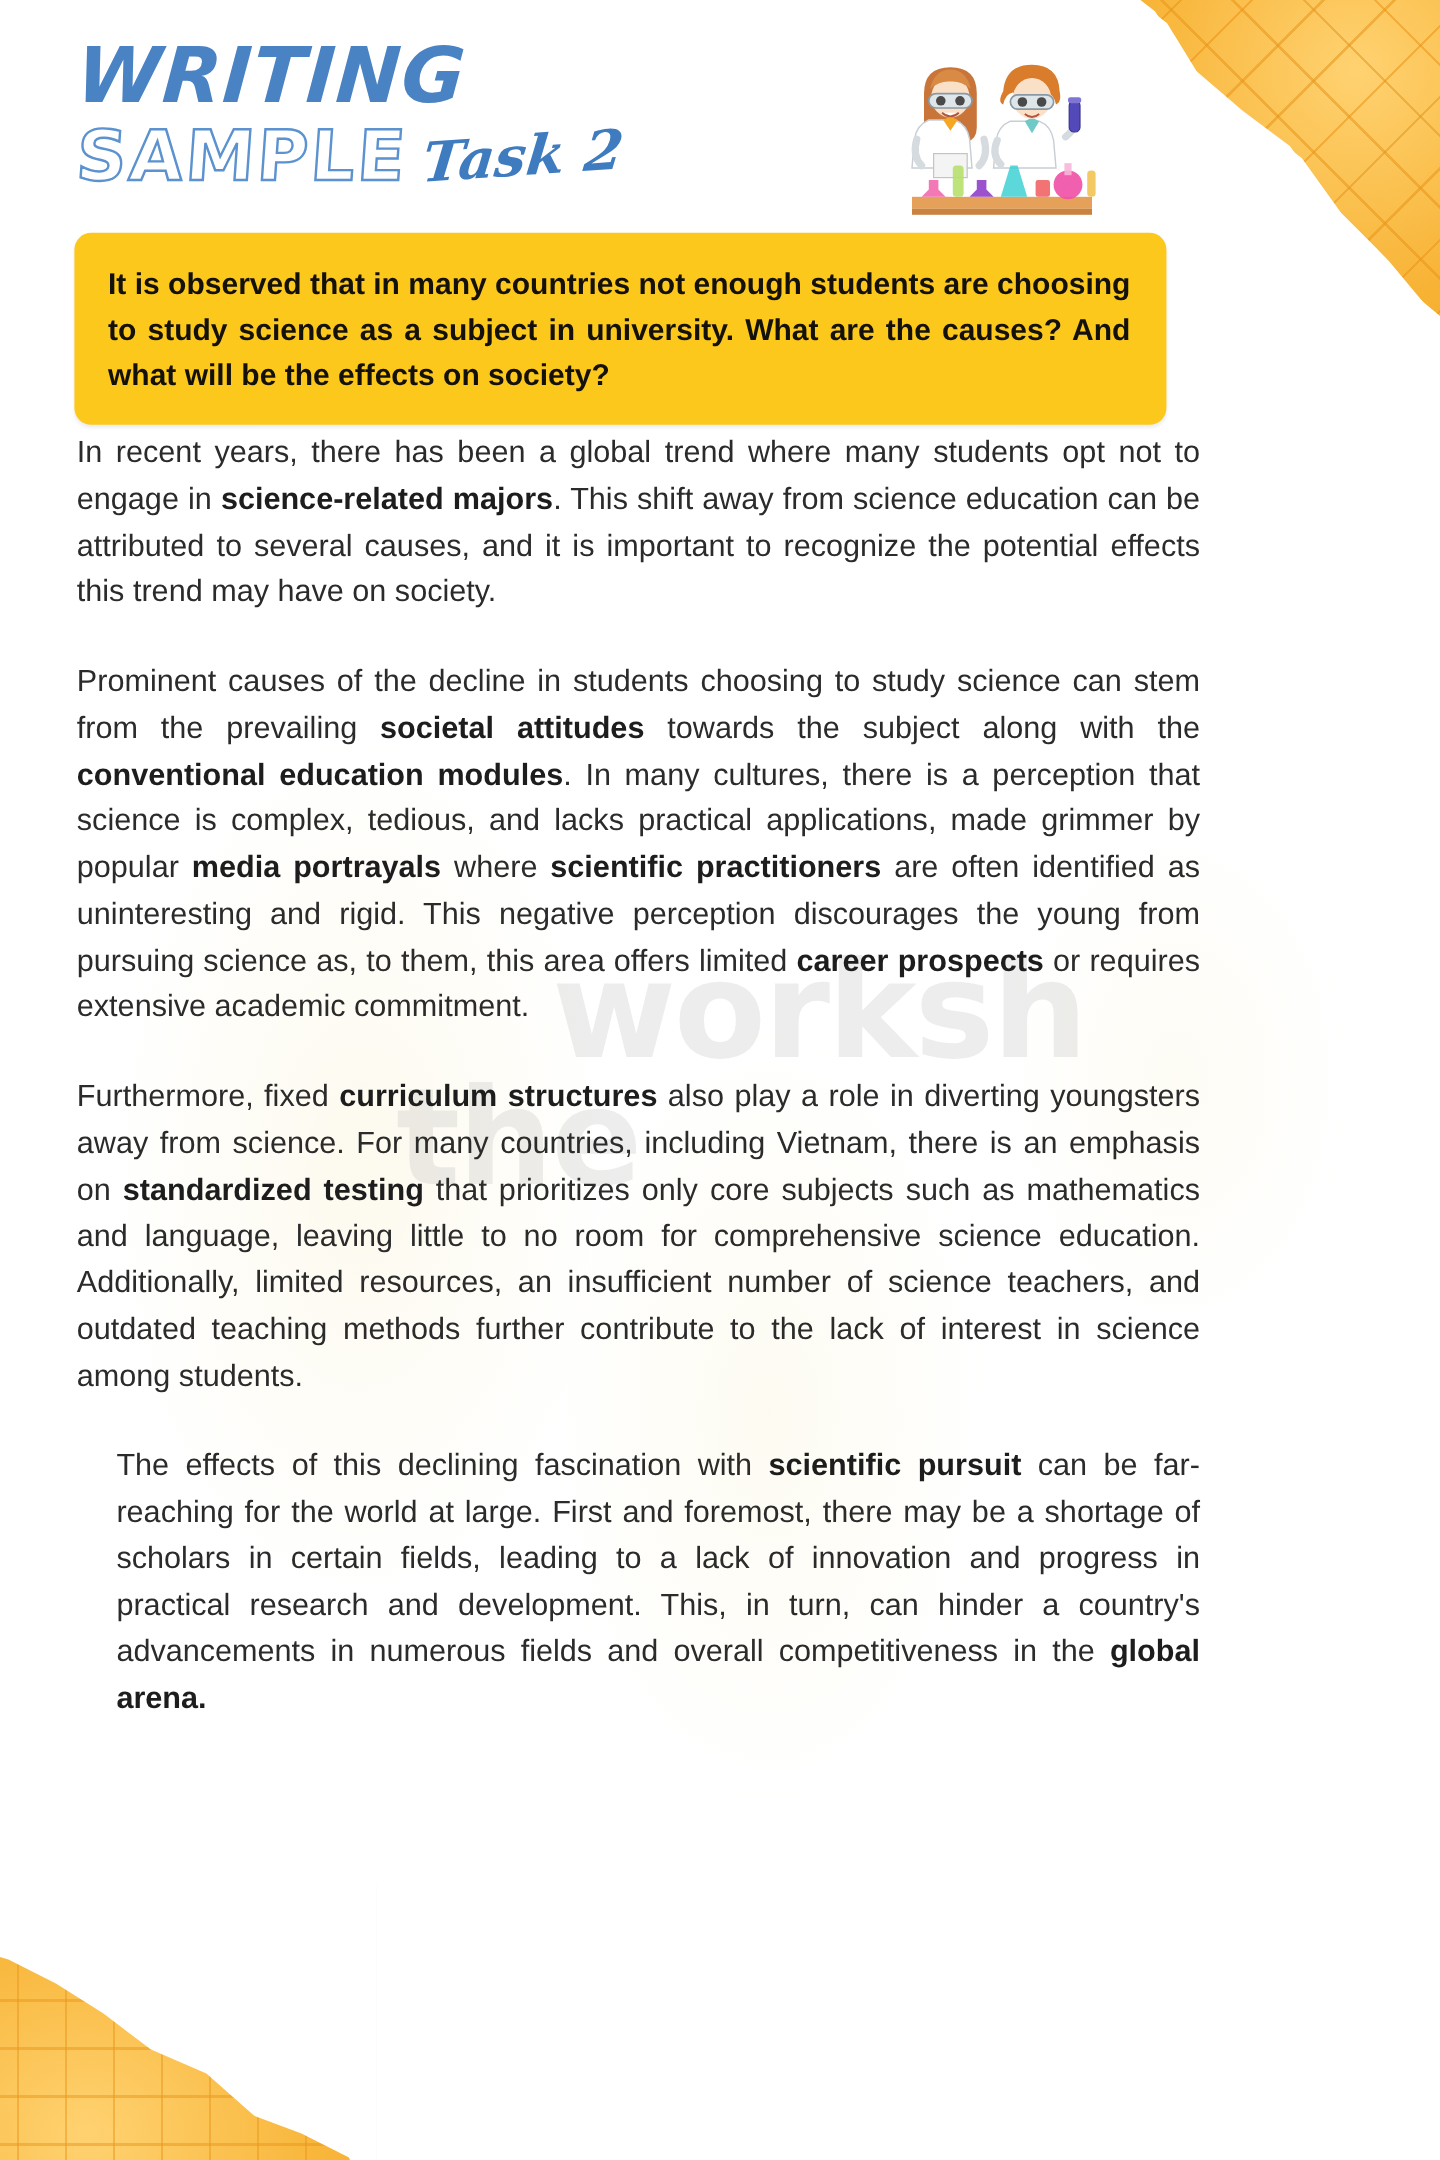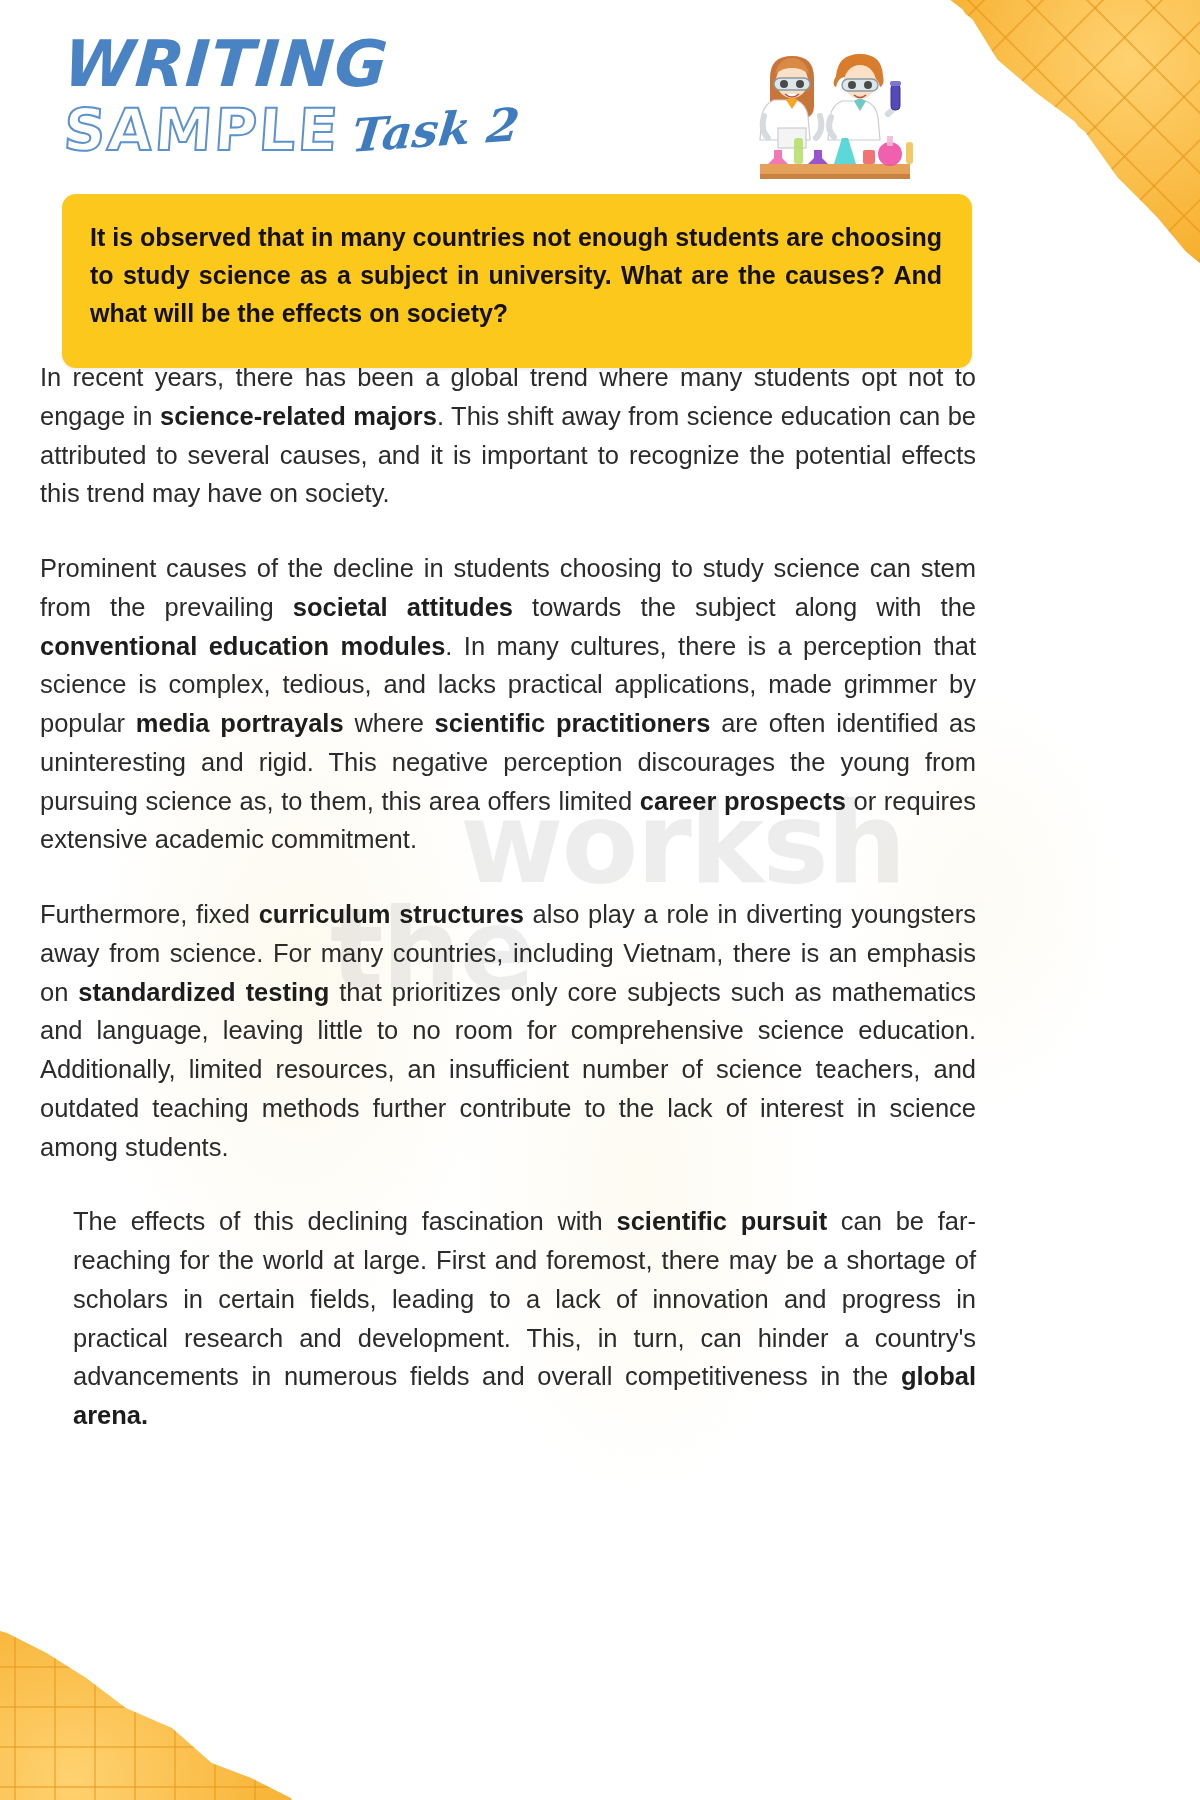--- a/index.html
+++ b/index.html
@@ -182,38 +182,38 @@
   }
 
   
   .prompt-box {
     position: absolute;
     left: 62px;
     top: 194px;
     width: 910px;
     background: #FCC81C;
     border-radius: 14px;
-    padding: 24px 30px 36px 28px;
+    padding: 24px 30px 22px 28px;
     z-index: 3;
     box-shadow: 0 2px 3px rgba(0,0,0,.07);
   }
   .prompt-text {
     font-family: "Liberation Sans", sans-serif;
     font-weight: 700;
     font-size: 25px;
     line-height: 1.52;
     color: #14110a;
     text-align: justify;
     text-justify: inter-word;
   }
 
   
   .body-copy {
     position: absolute;
-    left: 40px;
+    left: 64px;
     top: 358px;
     width: 936px;
     z-index: 2;
   }
   .para {
     font-family: "Liberation Sans", sans-serif;
     font-size: 25.5px;
     line-height: 1.52;
     color: #2b2b2b;
     text-align: justify;

